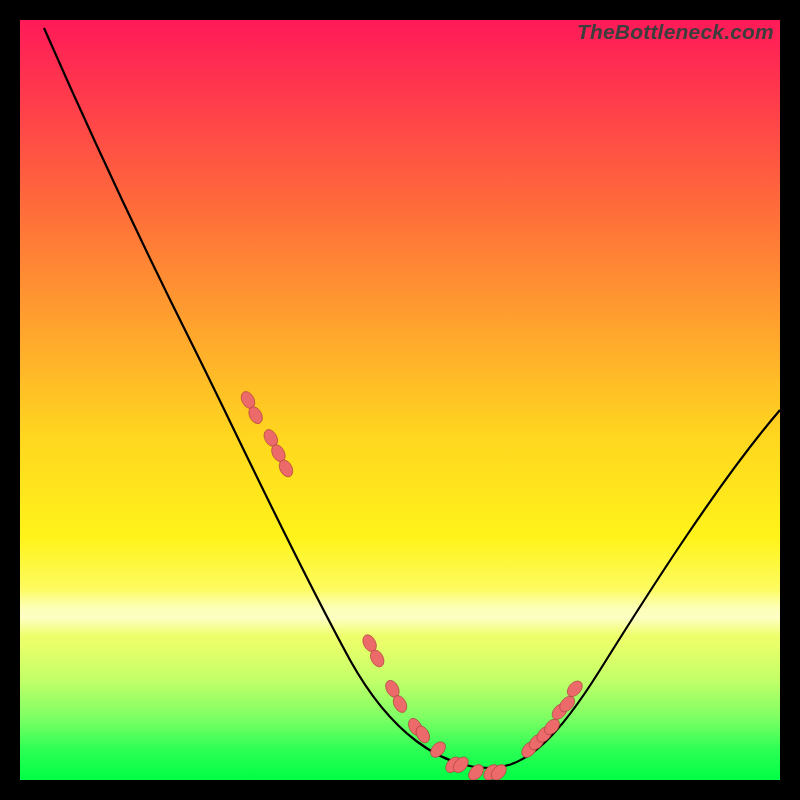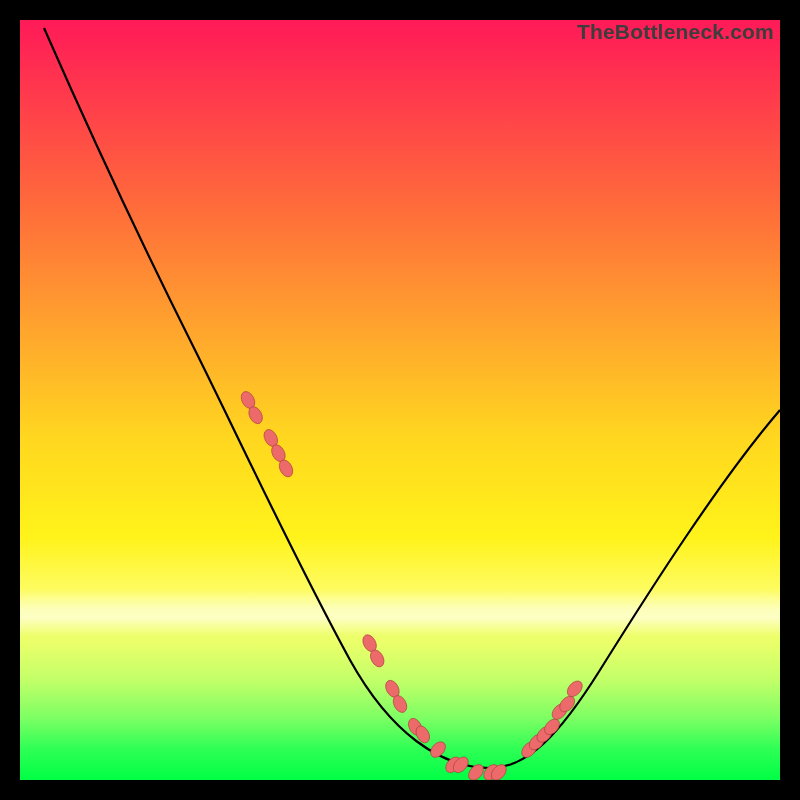--- a/index.html
+++ b/index.html
@@ -58,20 +58,21 @@
   }
   .watermark {
     position: absolute;
     top: 0px;
     right: 6px;
     color: #3d3d3d;
     font-size: 21px;
     font-weight: 600;
     letter-spacing: 0.2px;
     user-select: none;
+    font-style: italic;
   }
   svg.curve {
     position: absolute;
     left: 0;
     top: 0;
     width: 760px;
     height: 760px;
     pointer-events: none;
   }
 </style>

